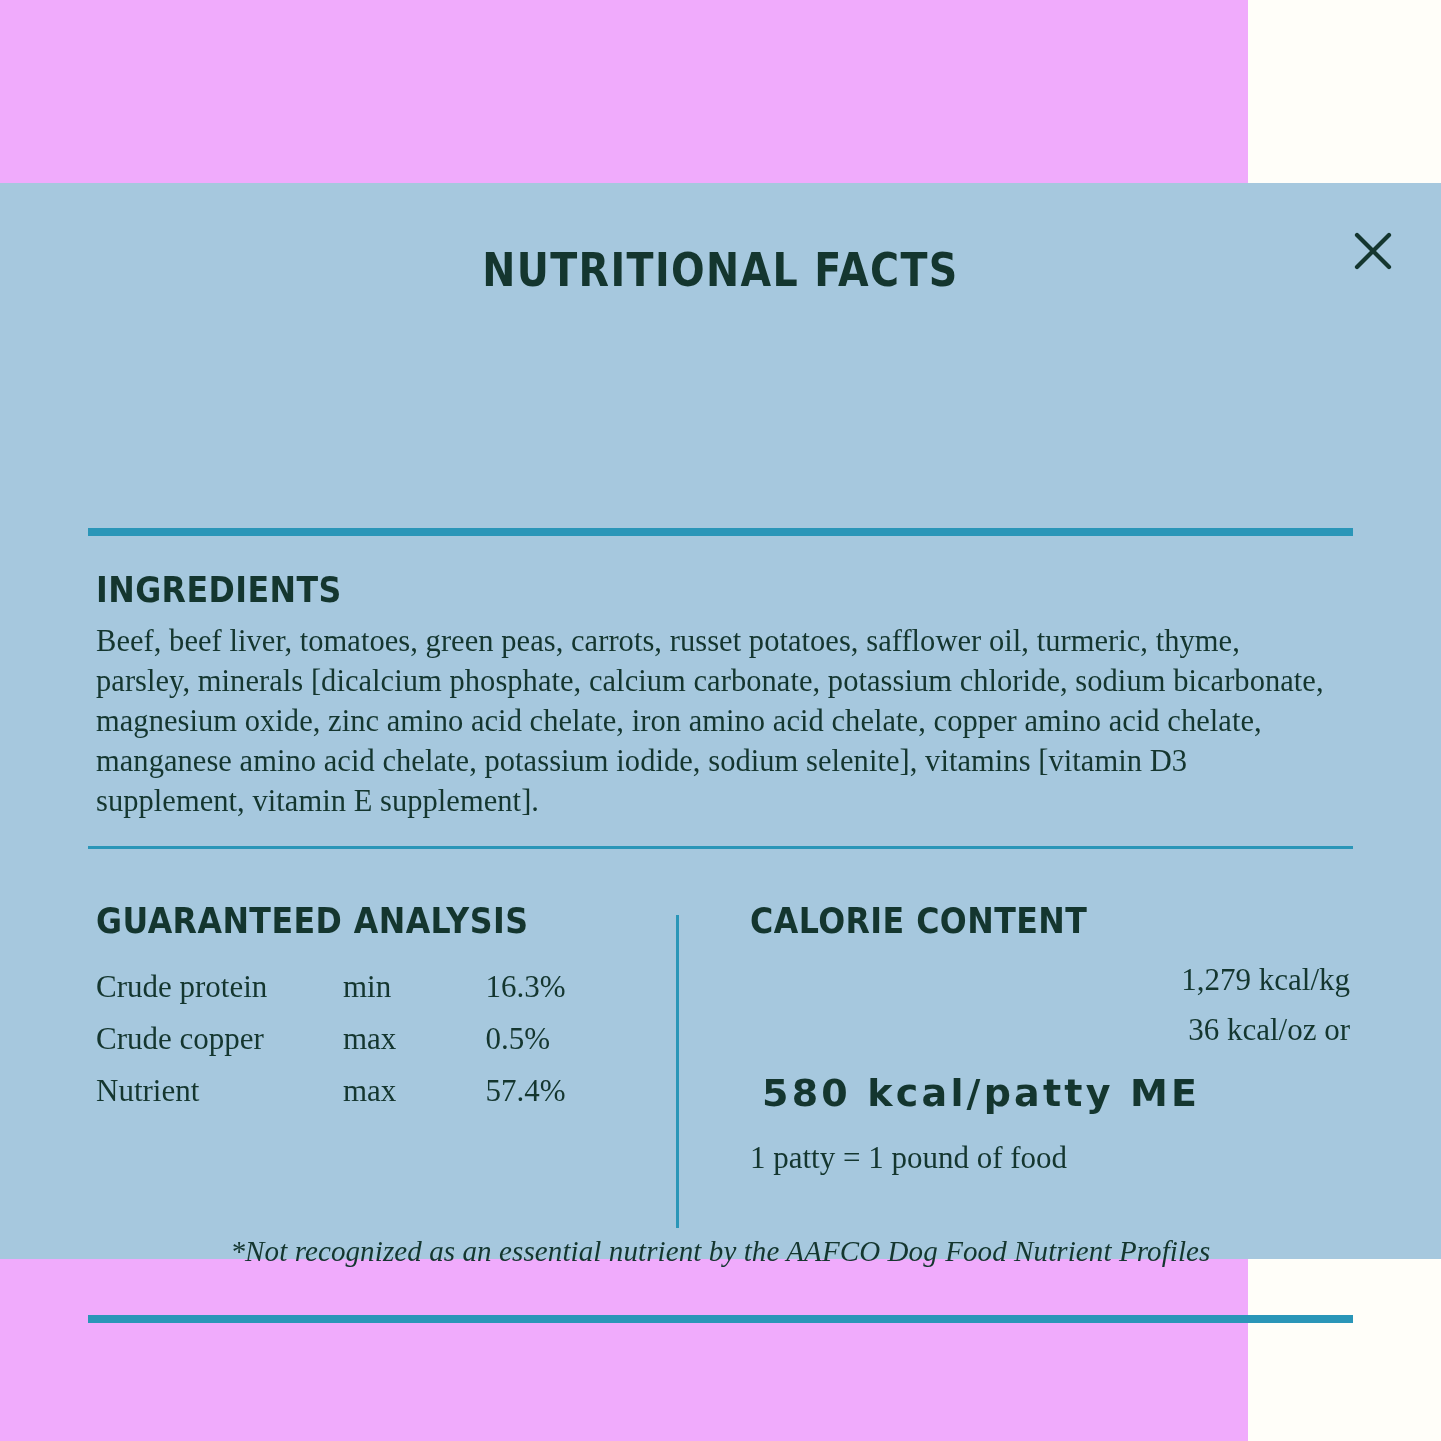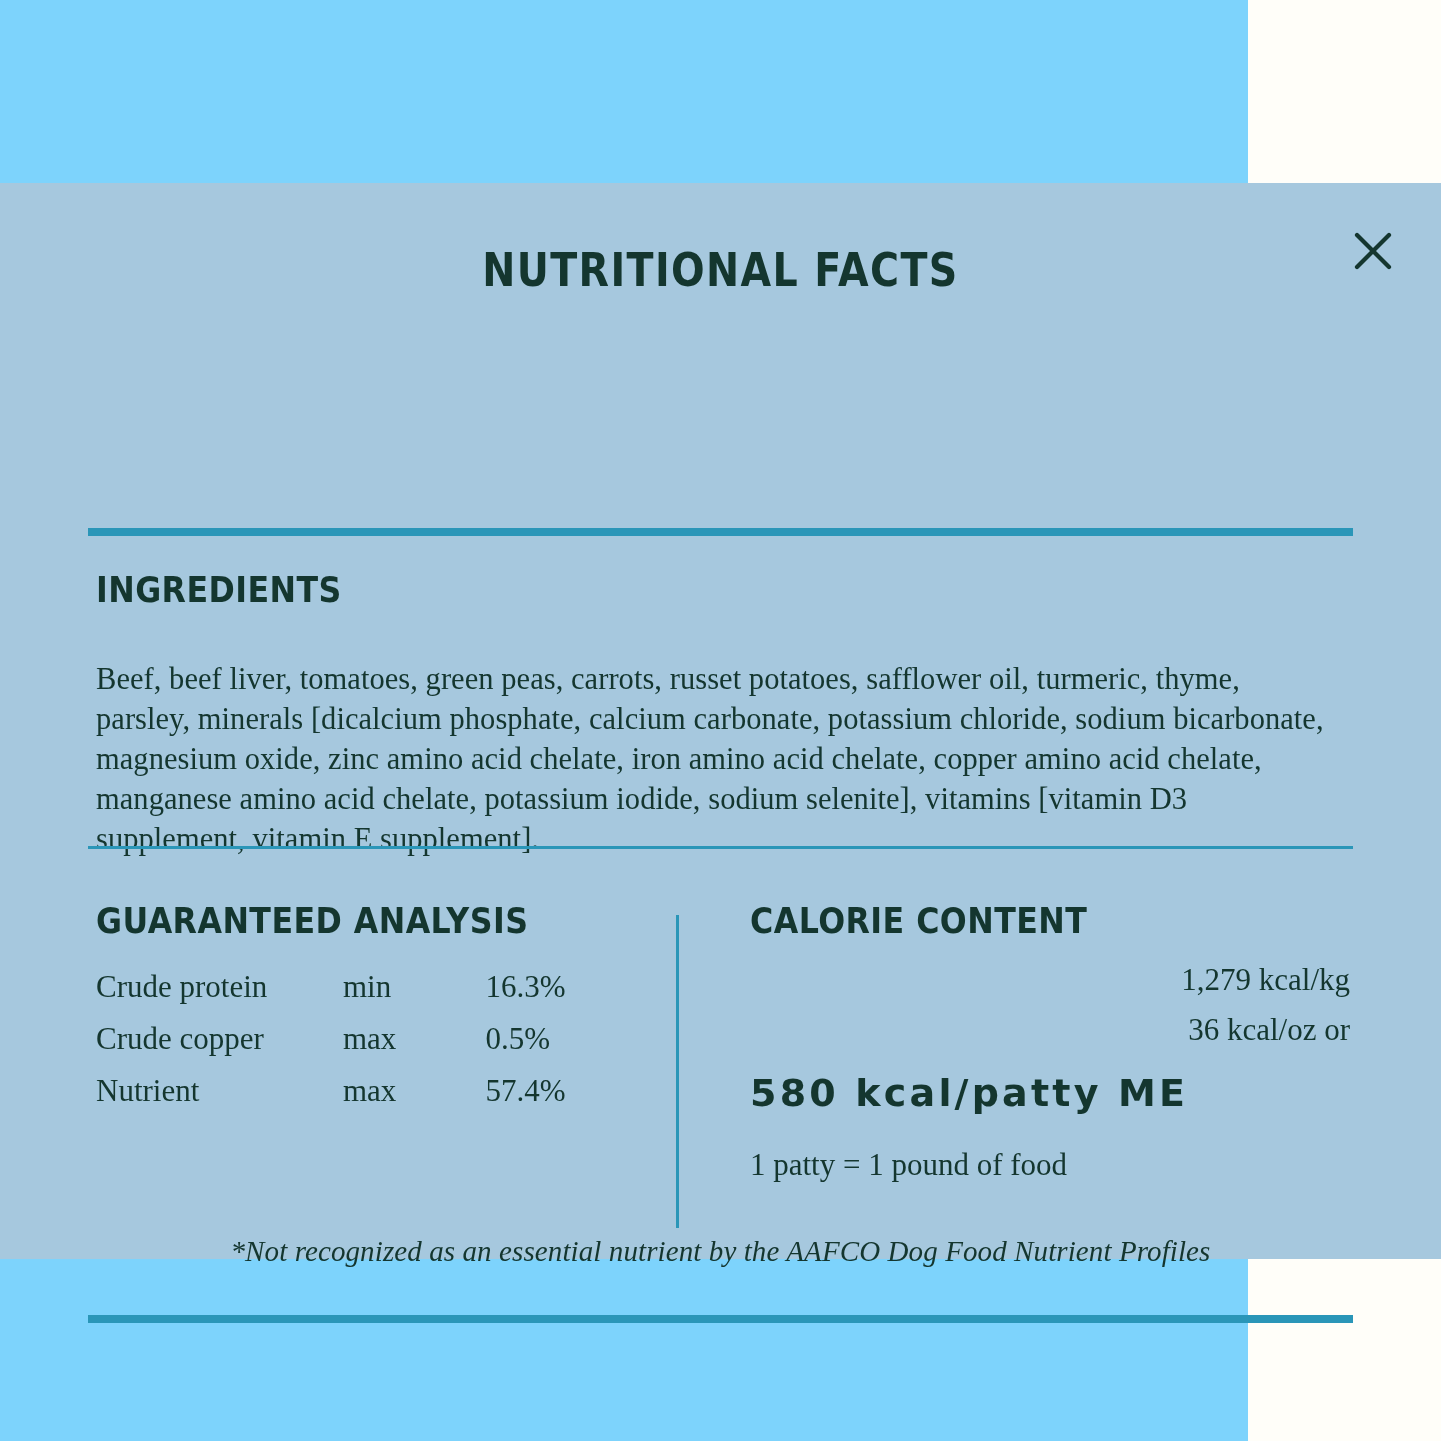--- a/index.html
+++ b/index.html
@@ -11,21 +11,21 @@
     width: 1441px;
     height: 1441px;
     font-family: "Liberation Serif", serif;
     overflow: hidden;
   }
 
   .screen {
     position: relative;
     width: 1248px;
     height: 1441px;
-    background: #7dd3fc;
+    background: #f0abfc;
   }
 
   
   .modal {
     position: absolute;
     left: 0;
     top: 183px;
     width: 1441px;
     height: 1076px;
     background: #A6C8DE;
@@ -103,21 +103,21 @@
     white-space: nowrap;
   }
   .head-ingredients { left: 96px;  top: 386px; font-size: 36px; }
   .head-analysis    { left: 96px;  top: 717px; font-size: 36px; }
   .head-calorie     { left: 750px; top: 717px; font-size: 36px; }
 
   
   .ingredients-body {
     position: absolute;
     left: 96px;
-    top: 476px;
+    top: 438px;
     width: 1228px;
     font-family: "Liberation Serif", serif;
     font-size: 30.5px;
     line-height: 40px;
     color: #14362F;
     letter-spacing: 0.05px;
   }
 
   
   .ga-table {
@@ -158,33 +158,34 @@
   }
   .cal-big {
     font-family: "DejaVu Sans", sans-serif;
     font-weight: bold;
     font-size: 38px;
     line-height: 64px;
     letter-spacing: 3.2px;
     color: #14362F;
     white-space: nowrap;
     margin-top: 6px;
+    margin-left: 12px;
   }
   .cal-calc {
     font-family: "Liberation Serif", serif;
     font-size: 31px;
     line-height: 46px;
     white-space: nowrap;
   }
   .cal-patty {
     font-family: "Liberation Serif", serif;
     font-size: 31px;
     line-height: 46px;
     white-space: nowrap;
-    margin-top: 17px;
+    margin-top: 10px;
   }
 
   
   .footnote {
     position: absolute;
     left: 0;
     top: 1052px;
     width: 1441px;
     text-align: center;
     font-family: "Liberation Serif", serif;

